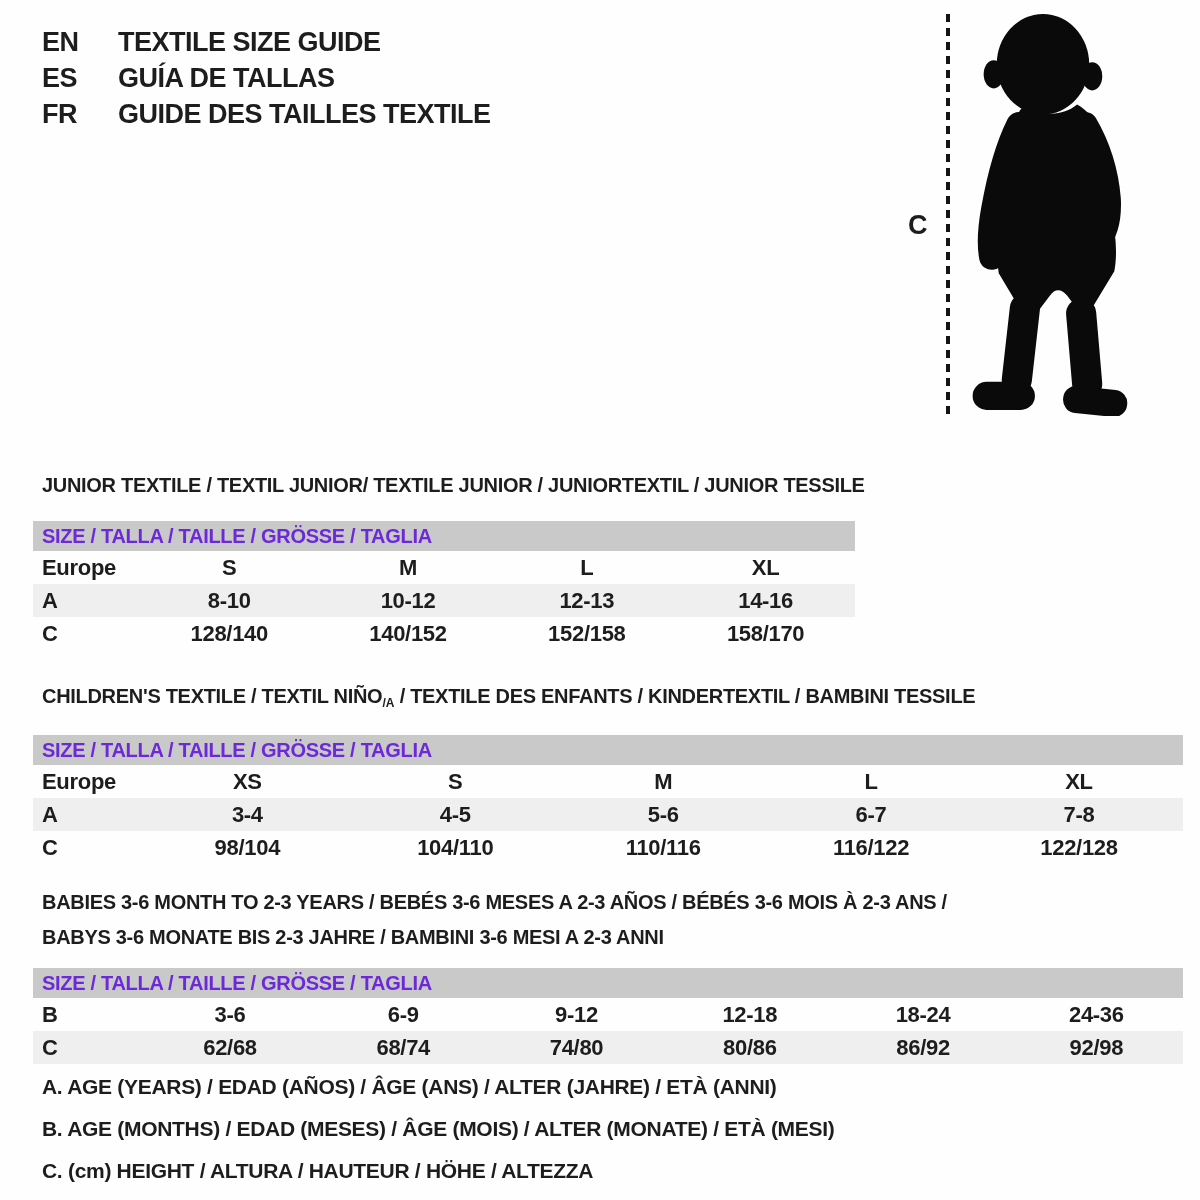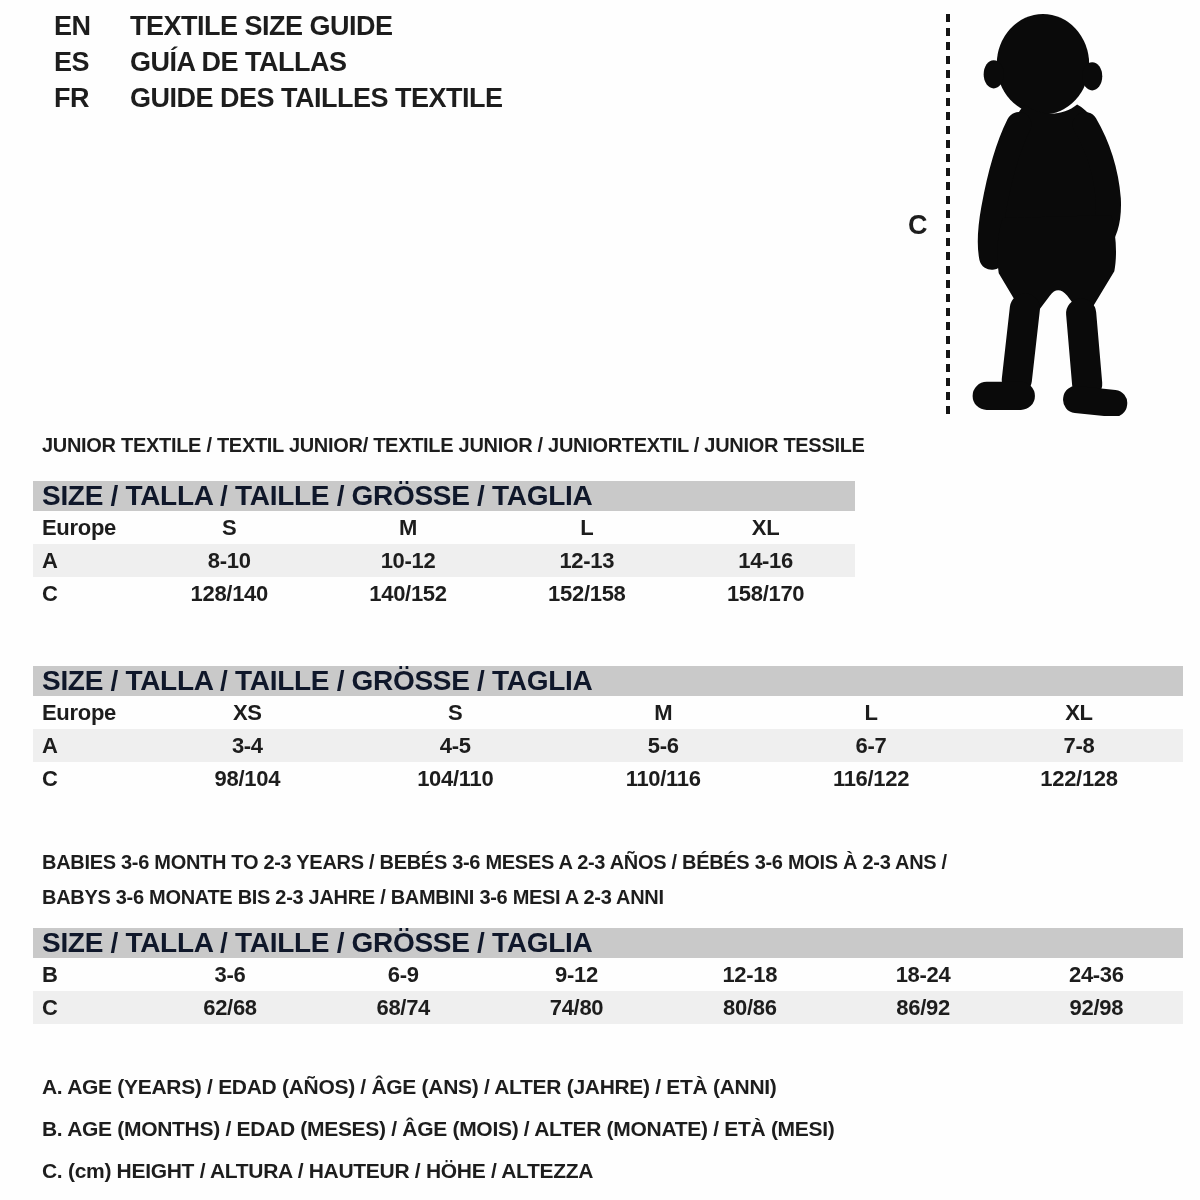--- a/index.html
+++ b/index.html
@@ -5,46 +5,46 @@
   * { margin:0; padding:0; box-sizing:border-box; }
   html,body { background:#ffffff; }
   .page {
     position:relative; width:1200px; height:1200px;
     background:#fefefe; overflow:hidden;
     font-family:"Liberation Sans", sans-serif;
     font-weight:bold; color:#1d1d1d;
   }
 
   
-  .lang-block { position:absolute; left:42px; top:8px;margin-left:12px; }
+  .lang-block { position:absolute; left:42px; top:24px; }
   .lang-row { display:flex; height:36px; align-items:center; }
   .lang-code { width:76px; font-size:27px; letter-spacing:-0.5px; }
   .lang-title { font-size:27px; letter-spacing:-0.5px; white-space:nowrap; }
 
   
   .dash-line {
     position:absolute; left:946px; top:14px; width:4px; height:402px;
     background:repeating-linear-gradient(to bottom, #141414 0 8px, transparent 8px 14px);
   }
   .c-label { position:absolute; left:908px; top:210px; font-size:27px; }
   .figure-svg { position:absolute; left:962px; top:12px; }
 
   
-  .section { position:absolute; }
+  .section { position:absolute;margin-top:40px; }
   .sec-junior { left:33px; top:434px; width:822px; }
   .sec-children { left:33px; top:645px; width:1150px; }
   .sec-babies { left:33px; top:845px; width:1150px; }
 
   .sec-title { margin-left:9px; font-size:20px; line-height:22px; white-space:nowrap; letter-spacing:-0.3px; }
   .sec-title sub { font-size:12px; vertical-align:-4px; letter-spacing:0; }
   .title-two-line { line-height:35px; height:70px; }
 
   .size-bar {
-    background:#c9c9c9; color:#0f172a;
-    font-size:28px; line-height:22px; padding:4px 0 4px 9px;
+    background:#c9c9c9; color:#6d28d9;
+    font-size:20px; line-height:22px; padding:4px 0 4px 9px;
     letter-spacing:-0.3px;
   }
   .mt-junior { margin-top:25px; }
   .mt-children { margin-top:21px; }
   .mt-babies { margin-top:13px; }
 
   table { width:100%; border-collapse:collapse; table-layout:fixed; }
   td { height:33px; font-size:22px; text-align:center; vertical-align:middle;
        letter-spacing:-0.3px; overflow:hidden; white-space:nowrap; }
   td.lbl { text-align:left; padding-left:9px; }
@@ -123,20 +123,21 @@
         <td>128/140</td>
         <td>140/152</td>
         <td>152/158</td>
         <td>158/170</td>
       </tr>
     </tbody>
       </table>
   </div>
 
   <div class="section sec-children">
+    <div class="sec-title"><span>CHILDREN'S TEXTILE / TEXTIL NIÑO</span><sub>/A</sub><span> / TEXTILE DES ENFANTS / KINDERTEXTIL / BAMBINI TESSILE</span></div>
     <div class="size-bar mt-children">SIZE / TALLA / TAILLE / GRÖSSE / TAGLIA</div>
     <table>
       <colgroup>
           <col style="width:9.6%">
           <col style="width:18.08%">
           <col style="width:18.08%">
           <col style="width:18.08%">
           <col style="width:18.08%">
           <col style="width:18.08%">
         </colgroup>

